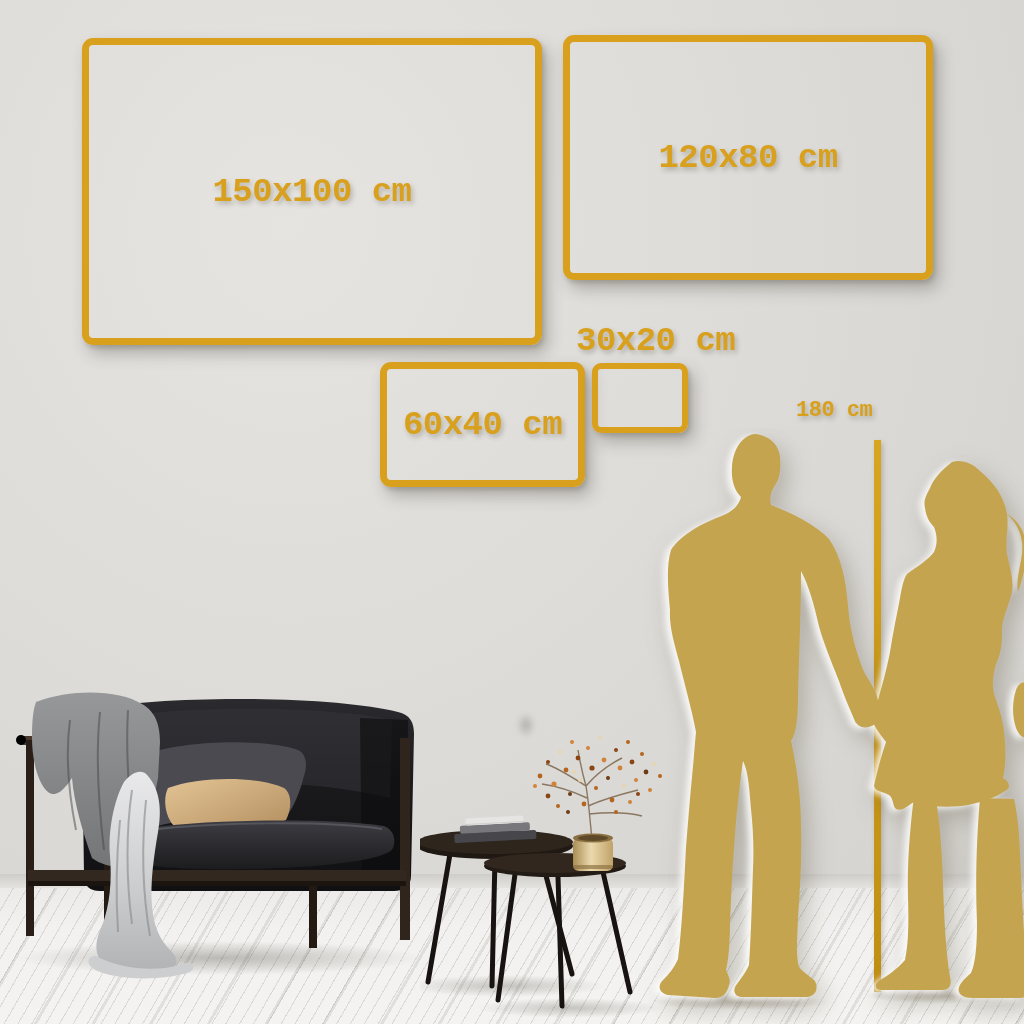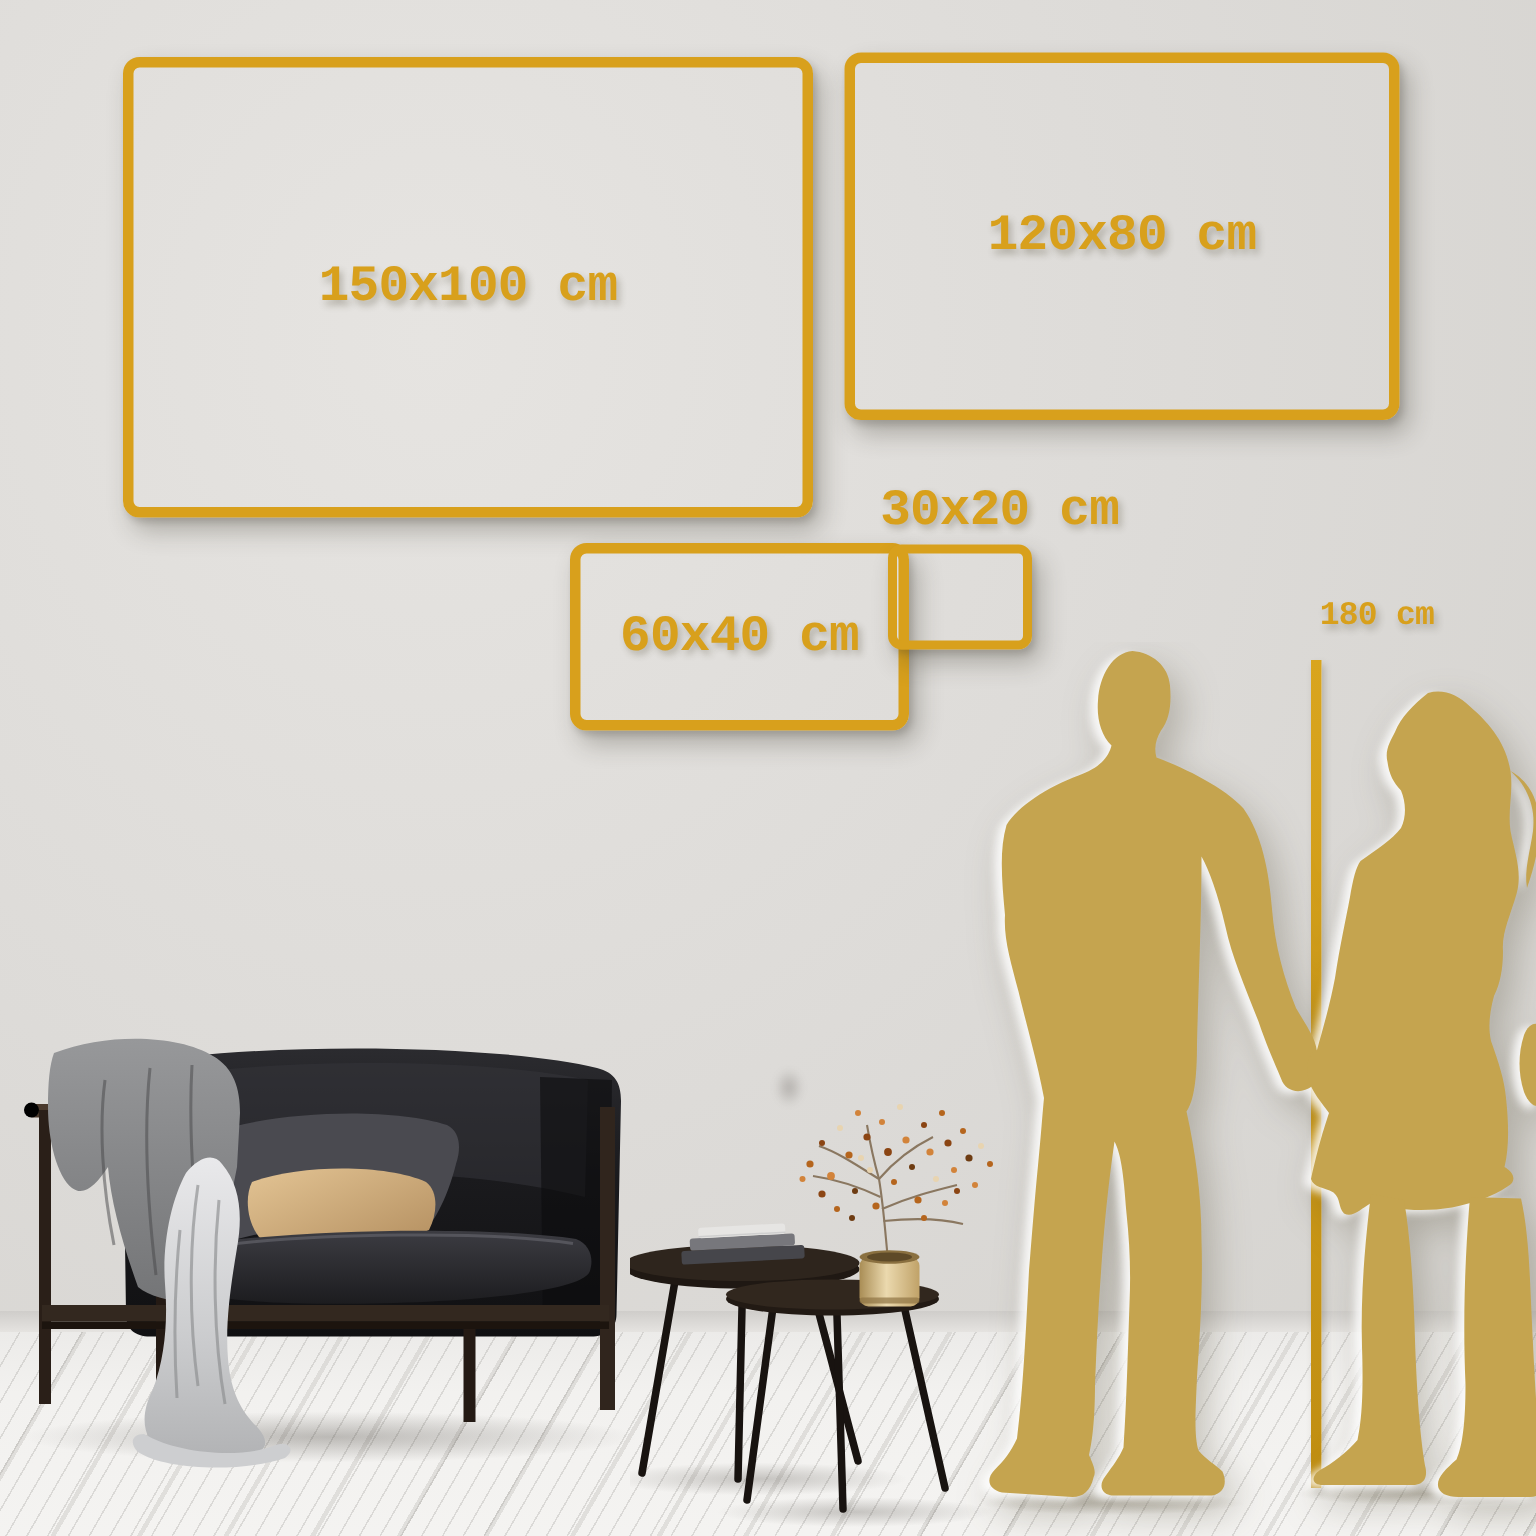--- a/index.html
+++ b/index.html
@@ -31,25 +31,25 @@
     position:absolute;box-sizing:border-box;
     border:7px solid #D8A01C;border-radius:11px;
     box-shadow:6px 9px 16px rgba(60,55,42,0.30), 2px 3px 4px rgba(60,55,42,0.18);
     display:flex;align-items:center;justify-content:center;
   }
   .frame-label,.float-label{
     color:#D8A01C;font-weight:700;font-size:34px;letter-spacing:-0.5px;
     text-shadow:2px 3px 5px rgba(70,62,40,0.30);
     white-space:nowrap;
   }
-  .float-label{position:absolute;text-align:right;}
+  .float-label{position:absolute;text-align:left;}
   .f-150{left:82px;top:38px;width:460px;height:307px;}
   .f-120{left:563px;top:35px;width:370px;height:245px;text-align:right;}
   .f-6090{left:82px;top:363px;width:278px;height:182px;}
-  .f-6040{left:380px;top:362px;width:226px;height:125px;}
+  .f-6040{left:380px;top:362px;width:205px;height:125px;}
   .f-3020{left:592px;top:363px;width:96px;height:70px;border-width:6px;border-radius:9px;}
   .l-3020{left:576px;top:322px;width:170px;}
   .l-180{left:796px;top:398px;width:160px;font-size:22px;}
   
   .height-line{
     position:absolute;left:874px;top:440px;width:7px;height:552px;
     background:linear-gradient(180deg,#D9A51E,#C08E12);
     box-shadow:2px 3px 5px rgba(70,62,40,0.25);
   }
   

